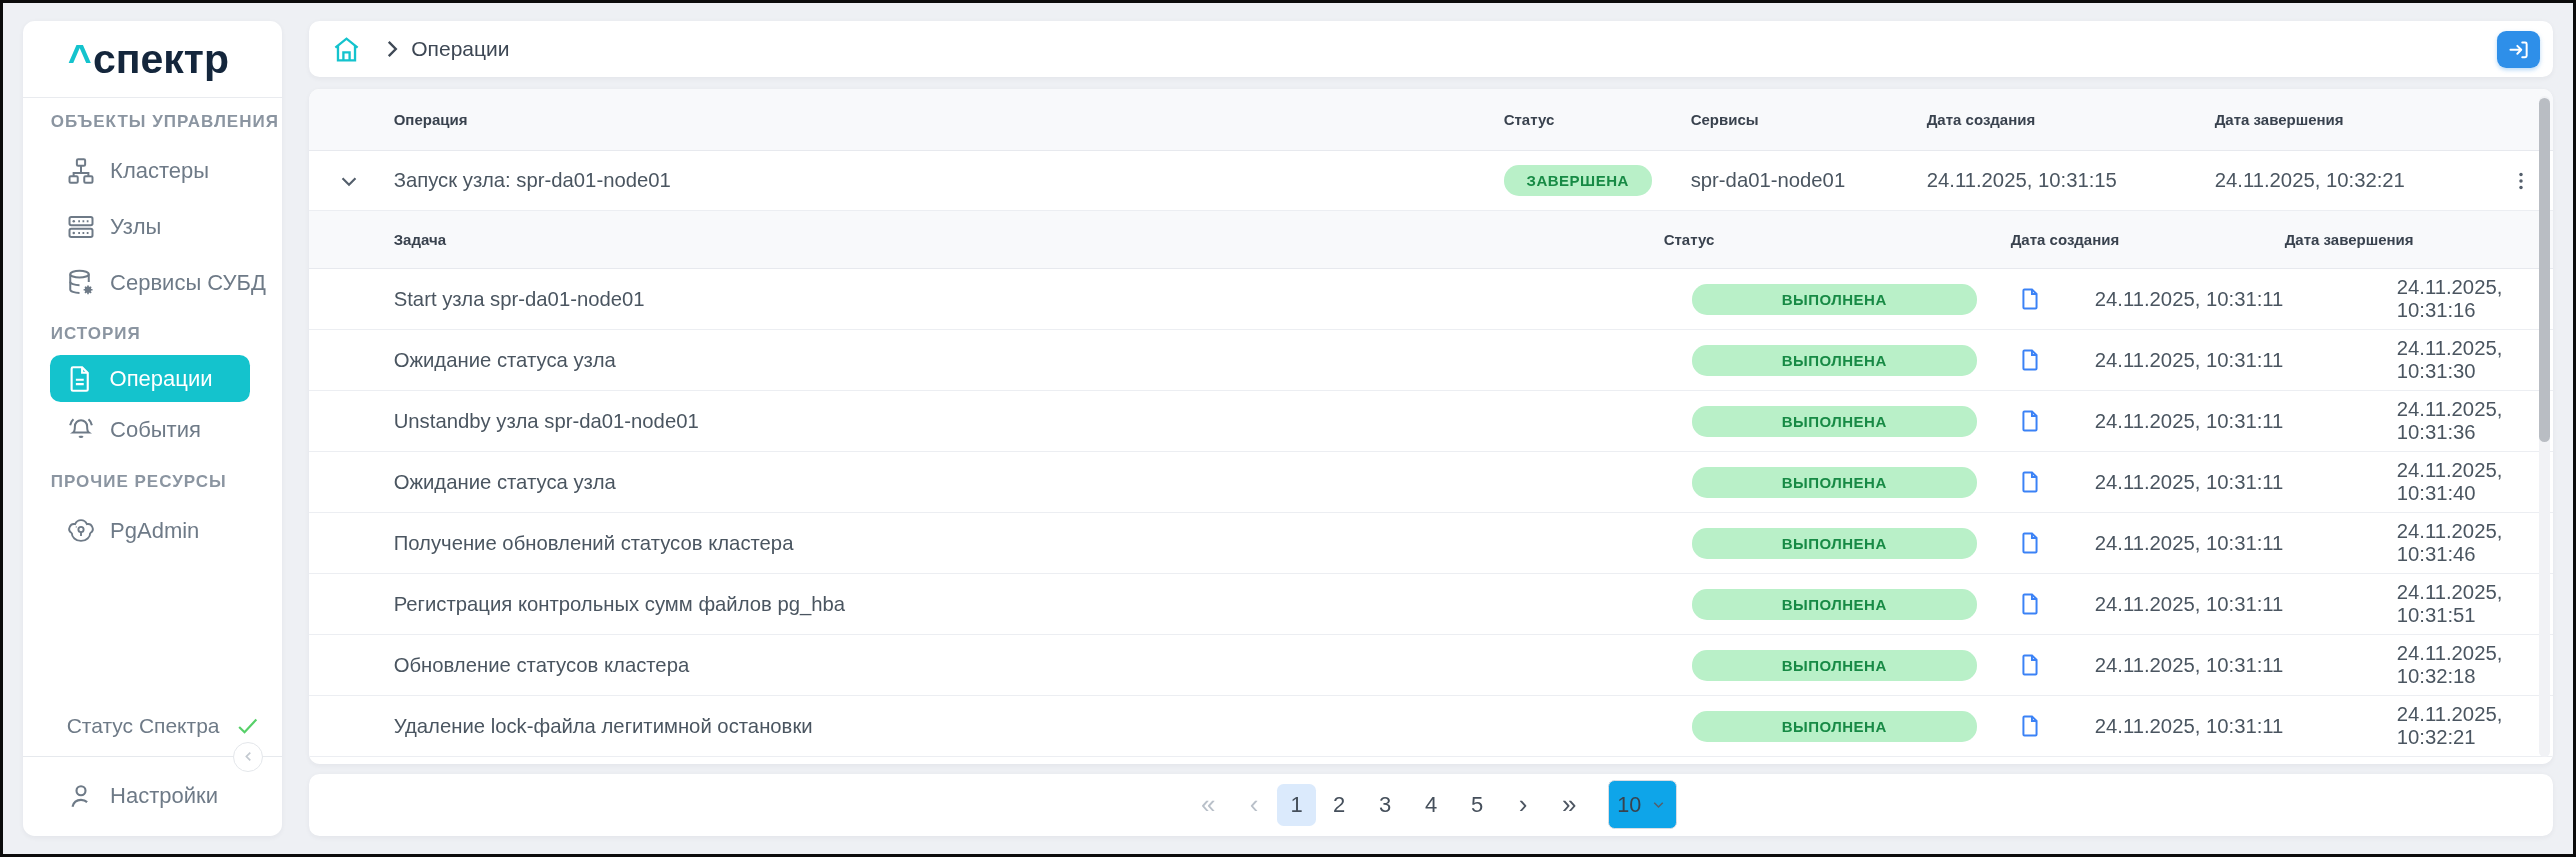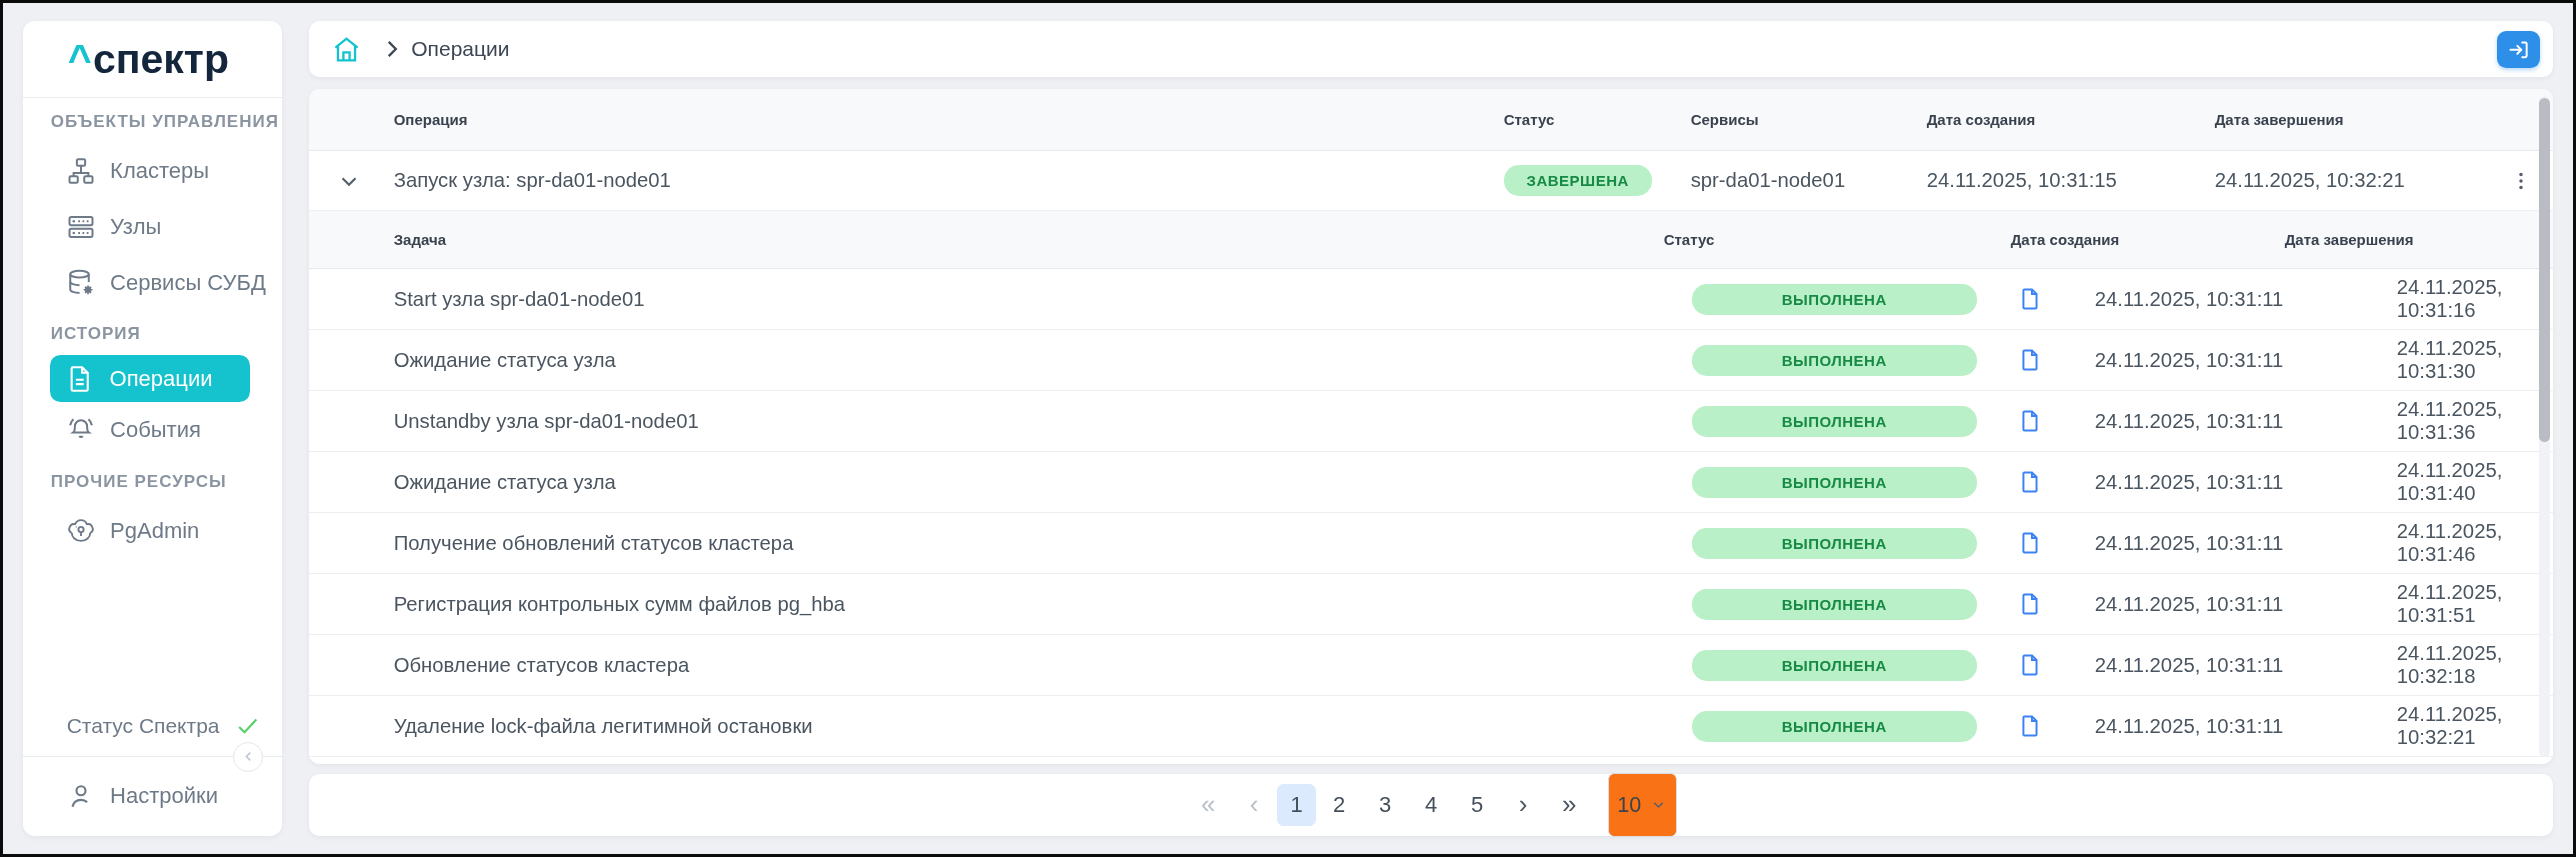--- a/index.html
+++ b/index.html
@@ -110,24 +110,24 @@
     display: flex; align-items: center; justify-content: center;
   }
   .pg-item {
     width: 46px; height: 46px; display: flex; align-items: center; justify-content: center;
     font-size: 22px; color: #454f5b; cursor: pointer; border-radius: 6.6px;
   }
   .pg-arrow { font-size: 26px; color: #4d5662; }
   .pg-arrow.disabled { color: #b9c0c9; cursor: default; }
   .pg-item.active { background: #dbeafc; width: 39px; height: 42px; }
   .page-size-select {
-    margin-left: 15.7px; width: 69px; height: 64px;
+    margin-left: 15.7px; width: 69px; height: 49px;
     border: 1.3px solid #d9dde3; border-radius: 6.6px;
     display: flex; align-items: center; justify-content: center; gap: 9.2px;
-    font-size: 21.6px; color: #39424e; cursor: pointer; background: #f97316;
+    font-size: 21.6px; color: #39424e; cursor: pointer; background: #0ea5e9;
   }
 </style>
 </head>
 <body>
 
 <div class="frame">
 
   <aside class="sidebar">
     <div class="logo-block">
       <span class="logo-caret">^</span>

